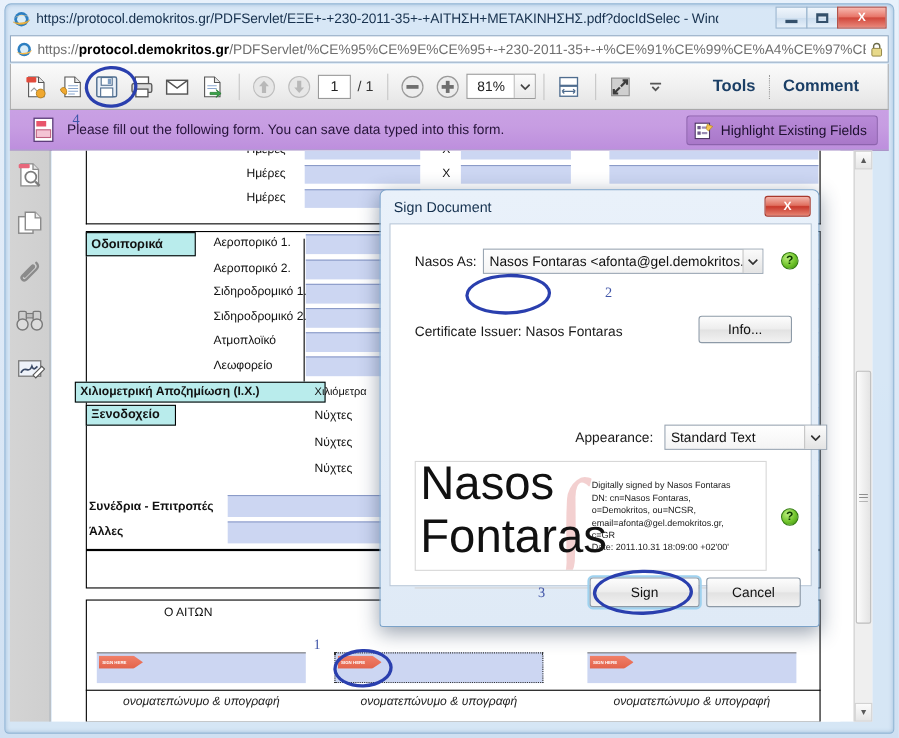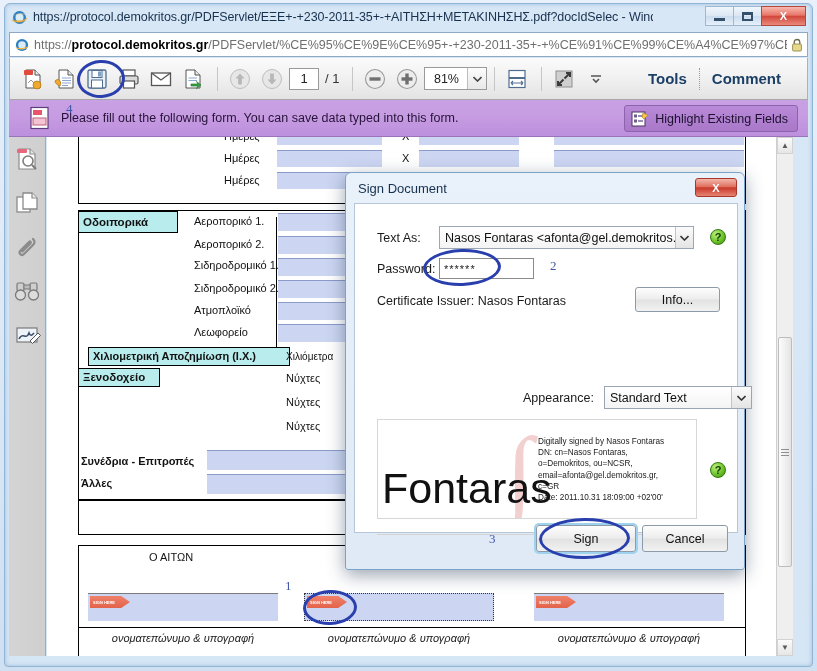--- a/index.html
+++ b/index.html
@@ -618,21 +618,21 @@
       <div class="field" style="left:214px; top:253px; width:250px; height:18px;"></div>
       <div class="field" style="left:214px; top:275px; width:250px; height:18px;"></div>
       <div class="field" style="left:214px; top:297px; width:250px; height:18px;"></div>
       <div class="field" style="left:520px; top:186px; width:160px; height:18px;"></div>
       <div class="field" style="left:520px; top:209px; width:160px; height:18px;"></div>
       <div class="field" style="left:520px; top:231px; width:160px; height:18px;"></div>
       <div class="field" style="left:520px; top:253px; width:160px; height:18px;"></div>
       <div class="field" style="left:520px; top:275px; width:160px; height:18px;"></div>
       <div class="field" style="left:520px; top:297px; width:160px; height:18px;"></div>
 
-      <div class="lbl lbl-b cyan" style="left:24px; top:320px; width:202px; height:19px; line-height:17px; font-size:11px;">Χιλιομετρική Αποζημίωση (Ι.Χ.)</div>
+      <div class="lbl lbl-b cyan" style="left:4px; top:320px; width:228px; height:19px; line-height:17px; font-size:11px;">Χιλιομετρική Αποζημίωση (Ι.Χ.)</div>
       <div class="lbl" style="left:222px; top:324px; font-size:10px;">Χιλιόμετρα</div>
       <div class="lbl lbl-b cyan" style="left:14px; top:341px; width:82px; height:19px; line-height:17px; font-size:11.5px;">Ξενοδοχείο</div>
       <div class="lbl" style="left:222px; top:345px;">Νύχτες</div>
       <div class="lbl" style="left:222px; top:369px;">Νύχτες</div>
       <div class="lbl" style="left:222px; top:393px;">Νύχτες</div>
       <div class="field" style="left:300px; top:322px; width:380px; height:18px;"></div>
       <div class="field" style="left:300px; top:343px; width:380px; height:18px;"></div>
       <div class="field" style="left:300px; top:367px; width:380px; height:18px;"></div>
       <div class="field" style="left:300px; top:391px; width:380px; height:18px;"></div>
 
@@ -673,56 +673,52 @@
     <div class="arr bottom">▼</div>
   </div>
 
   <div class="dialog">
     <div class="dlg-title">Sign Document</div>
     <div class="dlg-close">X</div>
 
     <div class="dlg-body">
 
       <div class="dlg-row" style="left:22px; top:22px; width:345px;">
-        <span class="dlg-label" style="width:62px;">Text As:</span>
+        <span class="dlg-label" style="width:62px;">Nasos As:</span>
         <span class="combo" style="width:255px;">
           <span style="white-space:nowrap;overflow:hidden;">Nasos Fontaras &lt;afonta@gel.demokritos.gr&gt;</span>
           <span class="caret">
             <svg width="9" height="6" viewBox="0 0 9 6">
                 <path d="M0.5 1l4 4 4-4" fill="none" stroke="#333" stroke-width="1.6"></path>
               </svg>
           </span>
         </span>
       </div>
       <div class="help-dot" style="position:absolute; left:355px; top:25px;">?</div>
 
-      <div class="dlg-row" style="left:22px; top:54px;">
-        <span class="dlg-label" style="width:62px;">Password:</span>
-        <span class="pwd" style="width:95px;">******</span>
-      </div>
       <div class="ann-num" style="left:195px; top:54px;">2</div>
 
       <div class="dlg-label" style="position:absolute; left:22px; top:90px;">Certificate Issuer: Nasos Fontaras</div>
       <div class="btn" style="position:absolute; left:280px; top:83px; width:85px; height:25px;">Info...</div>
 
       <div class="dlg-row" style="left:168px; top:182px;">
         <span class="dlg-label" style="margin-right:10px;">Appearance:</span>
         <span class="combo" style="width:148px;">
           <span>Standard Text</span>
           <span class="caret">
             <svg width="9" height="6" viewBox="0 0 9 6">
                 <path d="M0.5 1l4 4 4-4" fill="none" stroke="#333" stroke-width="1.6"></path>
               </svg>
           </span>
         </span>
       </div>
 
       <div class="preview">
         <div class="acro-ghost">∫</div>
-        <div class="name"><br><span>Fontaras</span></div>
+        <div class="name"><span>Nasos</span><br><span>Fontaras</span></div>
         <div class="details">
           <div>Digitally signed by Nasos Fontaras</div>
           <div>DN: cn=Nasos Fontaras,</div>
           <div>o=Demokritos, ou=NCSR,</div>
           <div>email=afonta@gel.demokritos.gr,</div>
           <div>c=GR</div>
           <div>Date: 2011.10.31 18:09:00 +02'00'</div>
         </div>
       </div>
       <div class="help-dot" style="position:absolute; left:355px; top:258px;">?</div>

